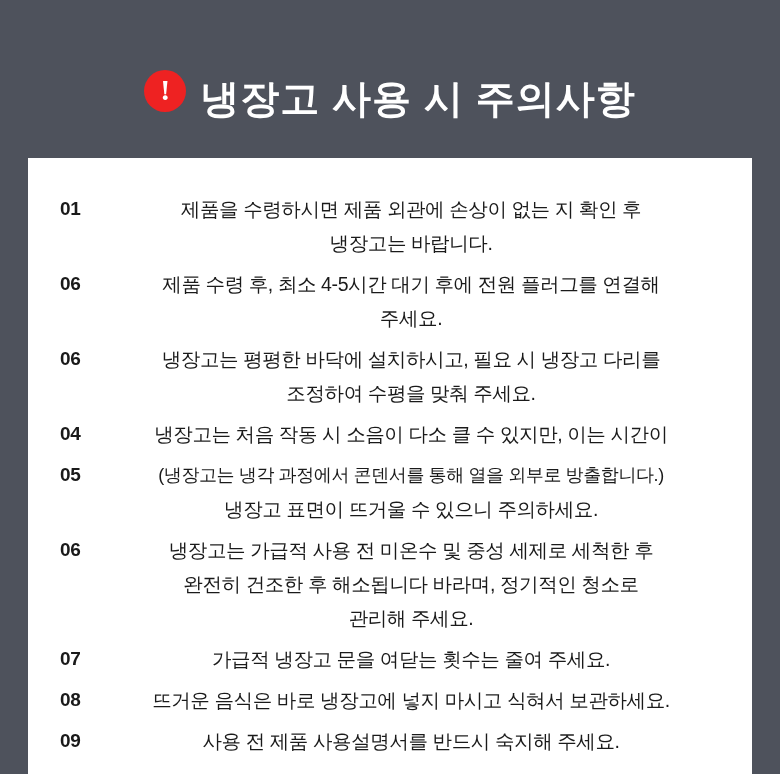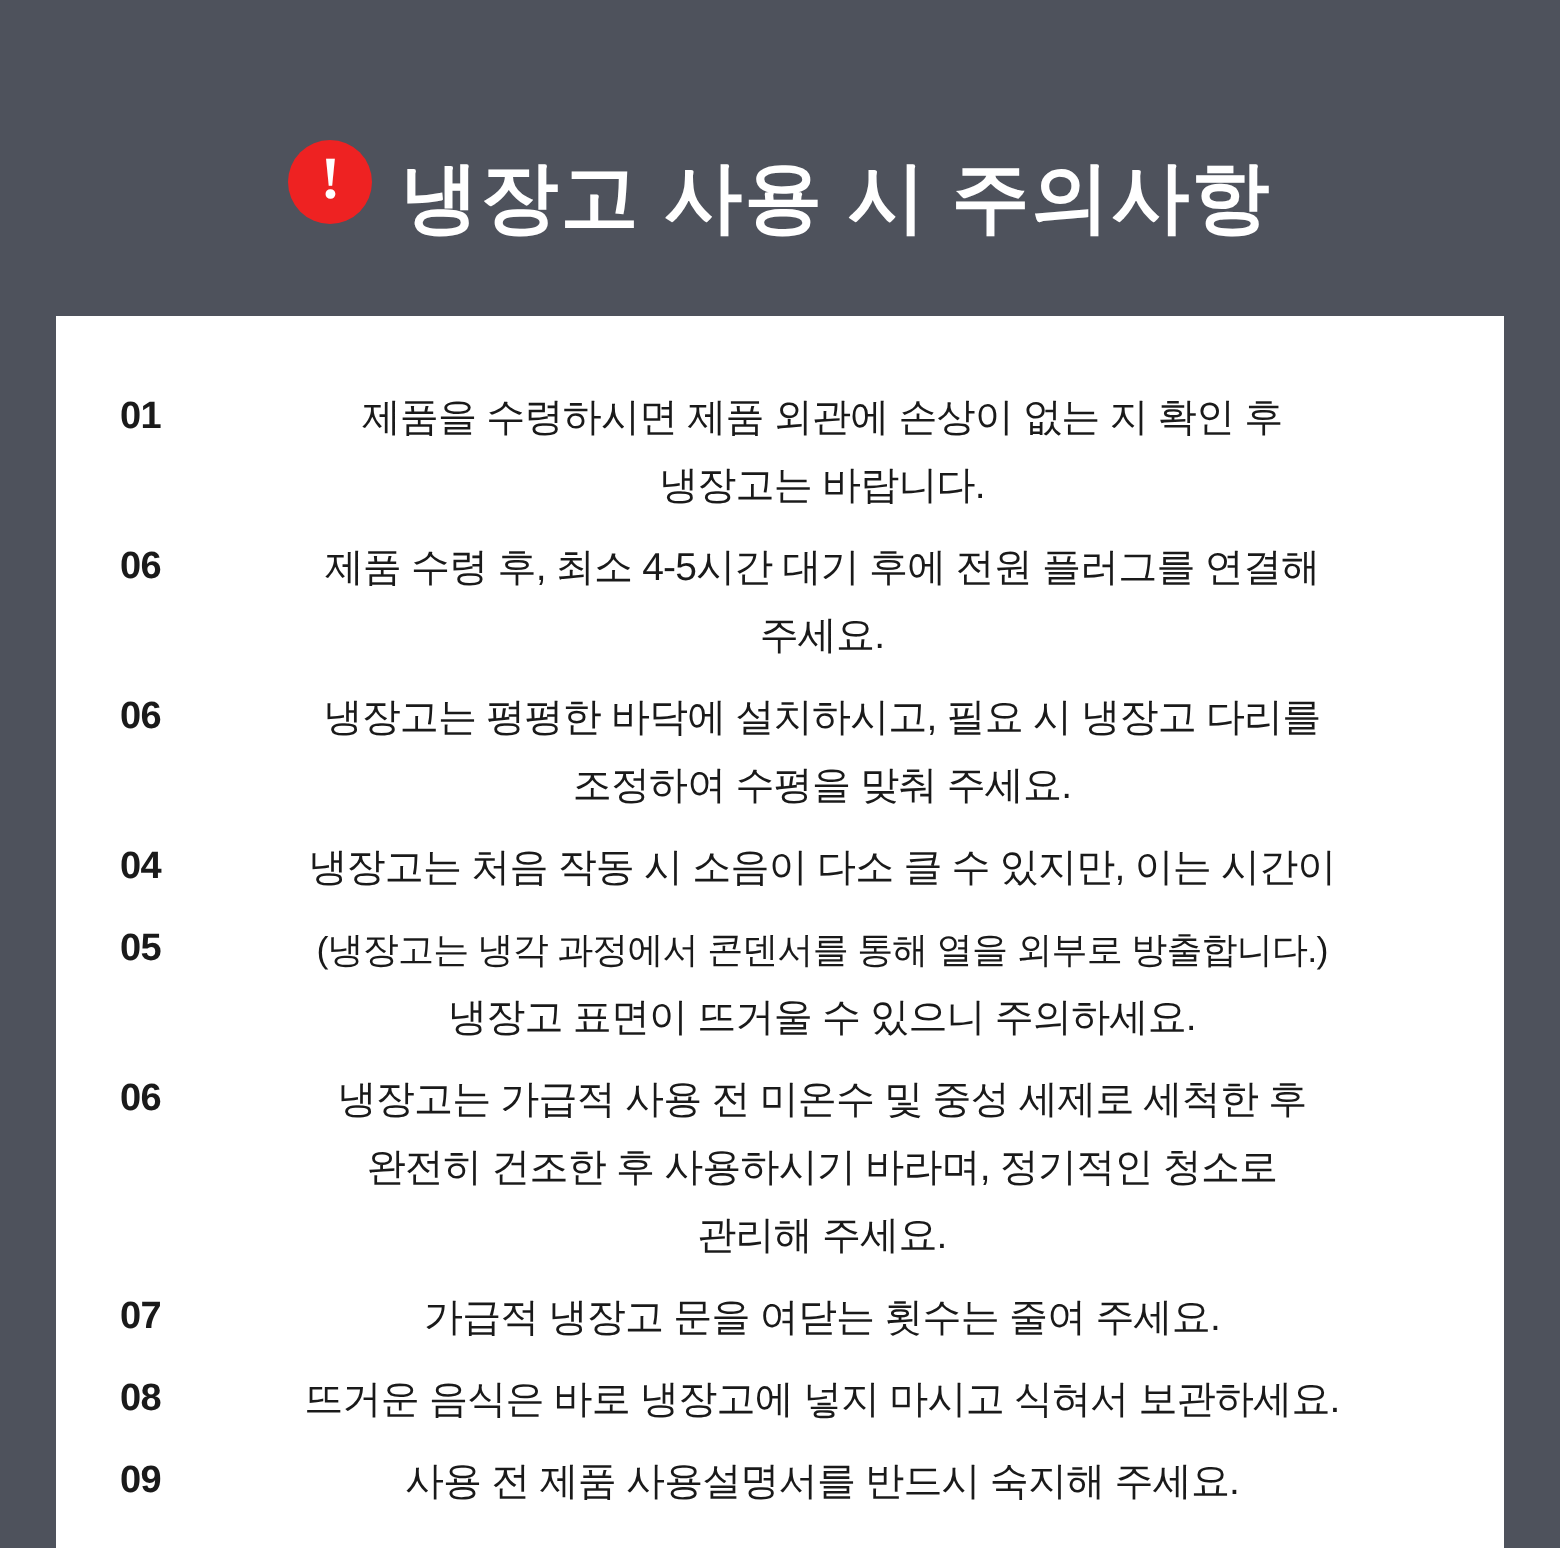--- a/index.html
+++ b/index.html
@@ -148,21 +148,21 @@
           <div class="num">05</div>
           <div class="lines">
             <div class="line small">(냉장고는 냉각 과정에서 콘덴서를 통해 열을 외부로 방출합니다.)</div>
             <div class="line">냉장고 표면이 뜨거울 수 있으니 주의하세요.</div>
           </div>
         </li>
         <li class="item">
           <div class="num">06</div>
           <div class="lines">
             <div class="line">냉장고는 가급적 사용 전 미온수 및 중성 세제로 세척한 후</div>
-            <div class="line">완전히 건조한 후 사용하시기 바라며, 정기적인 청소로</div>
+            <div class="line">완전히 건조한 후 해소됩니다 바라며, 정기적인 청소로</div>
             <div class="line">관리해 주세요.</div>
           </div>
         </li>
         <li class="item">
           <div class="num">07</div>
           <div class="lines">
             <div class="line">가급적 냉장고 문을 여닫는 횟수는 줄여 주세요.</div>
           </div>
         </li>
         <li class="item">

